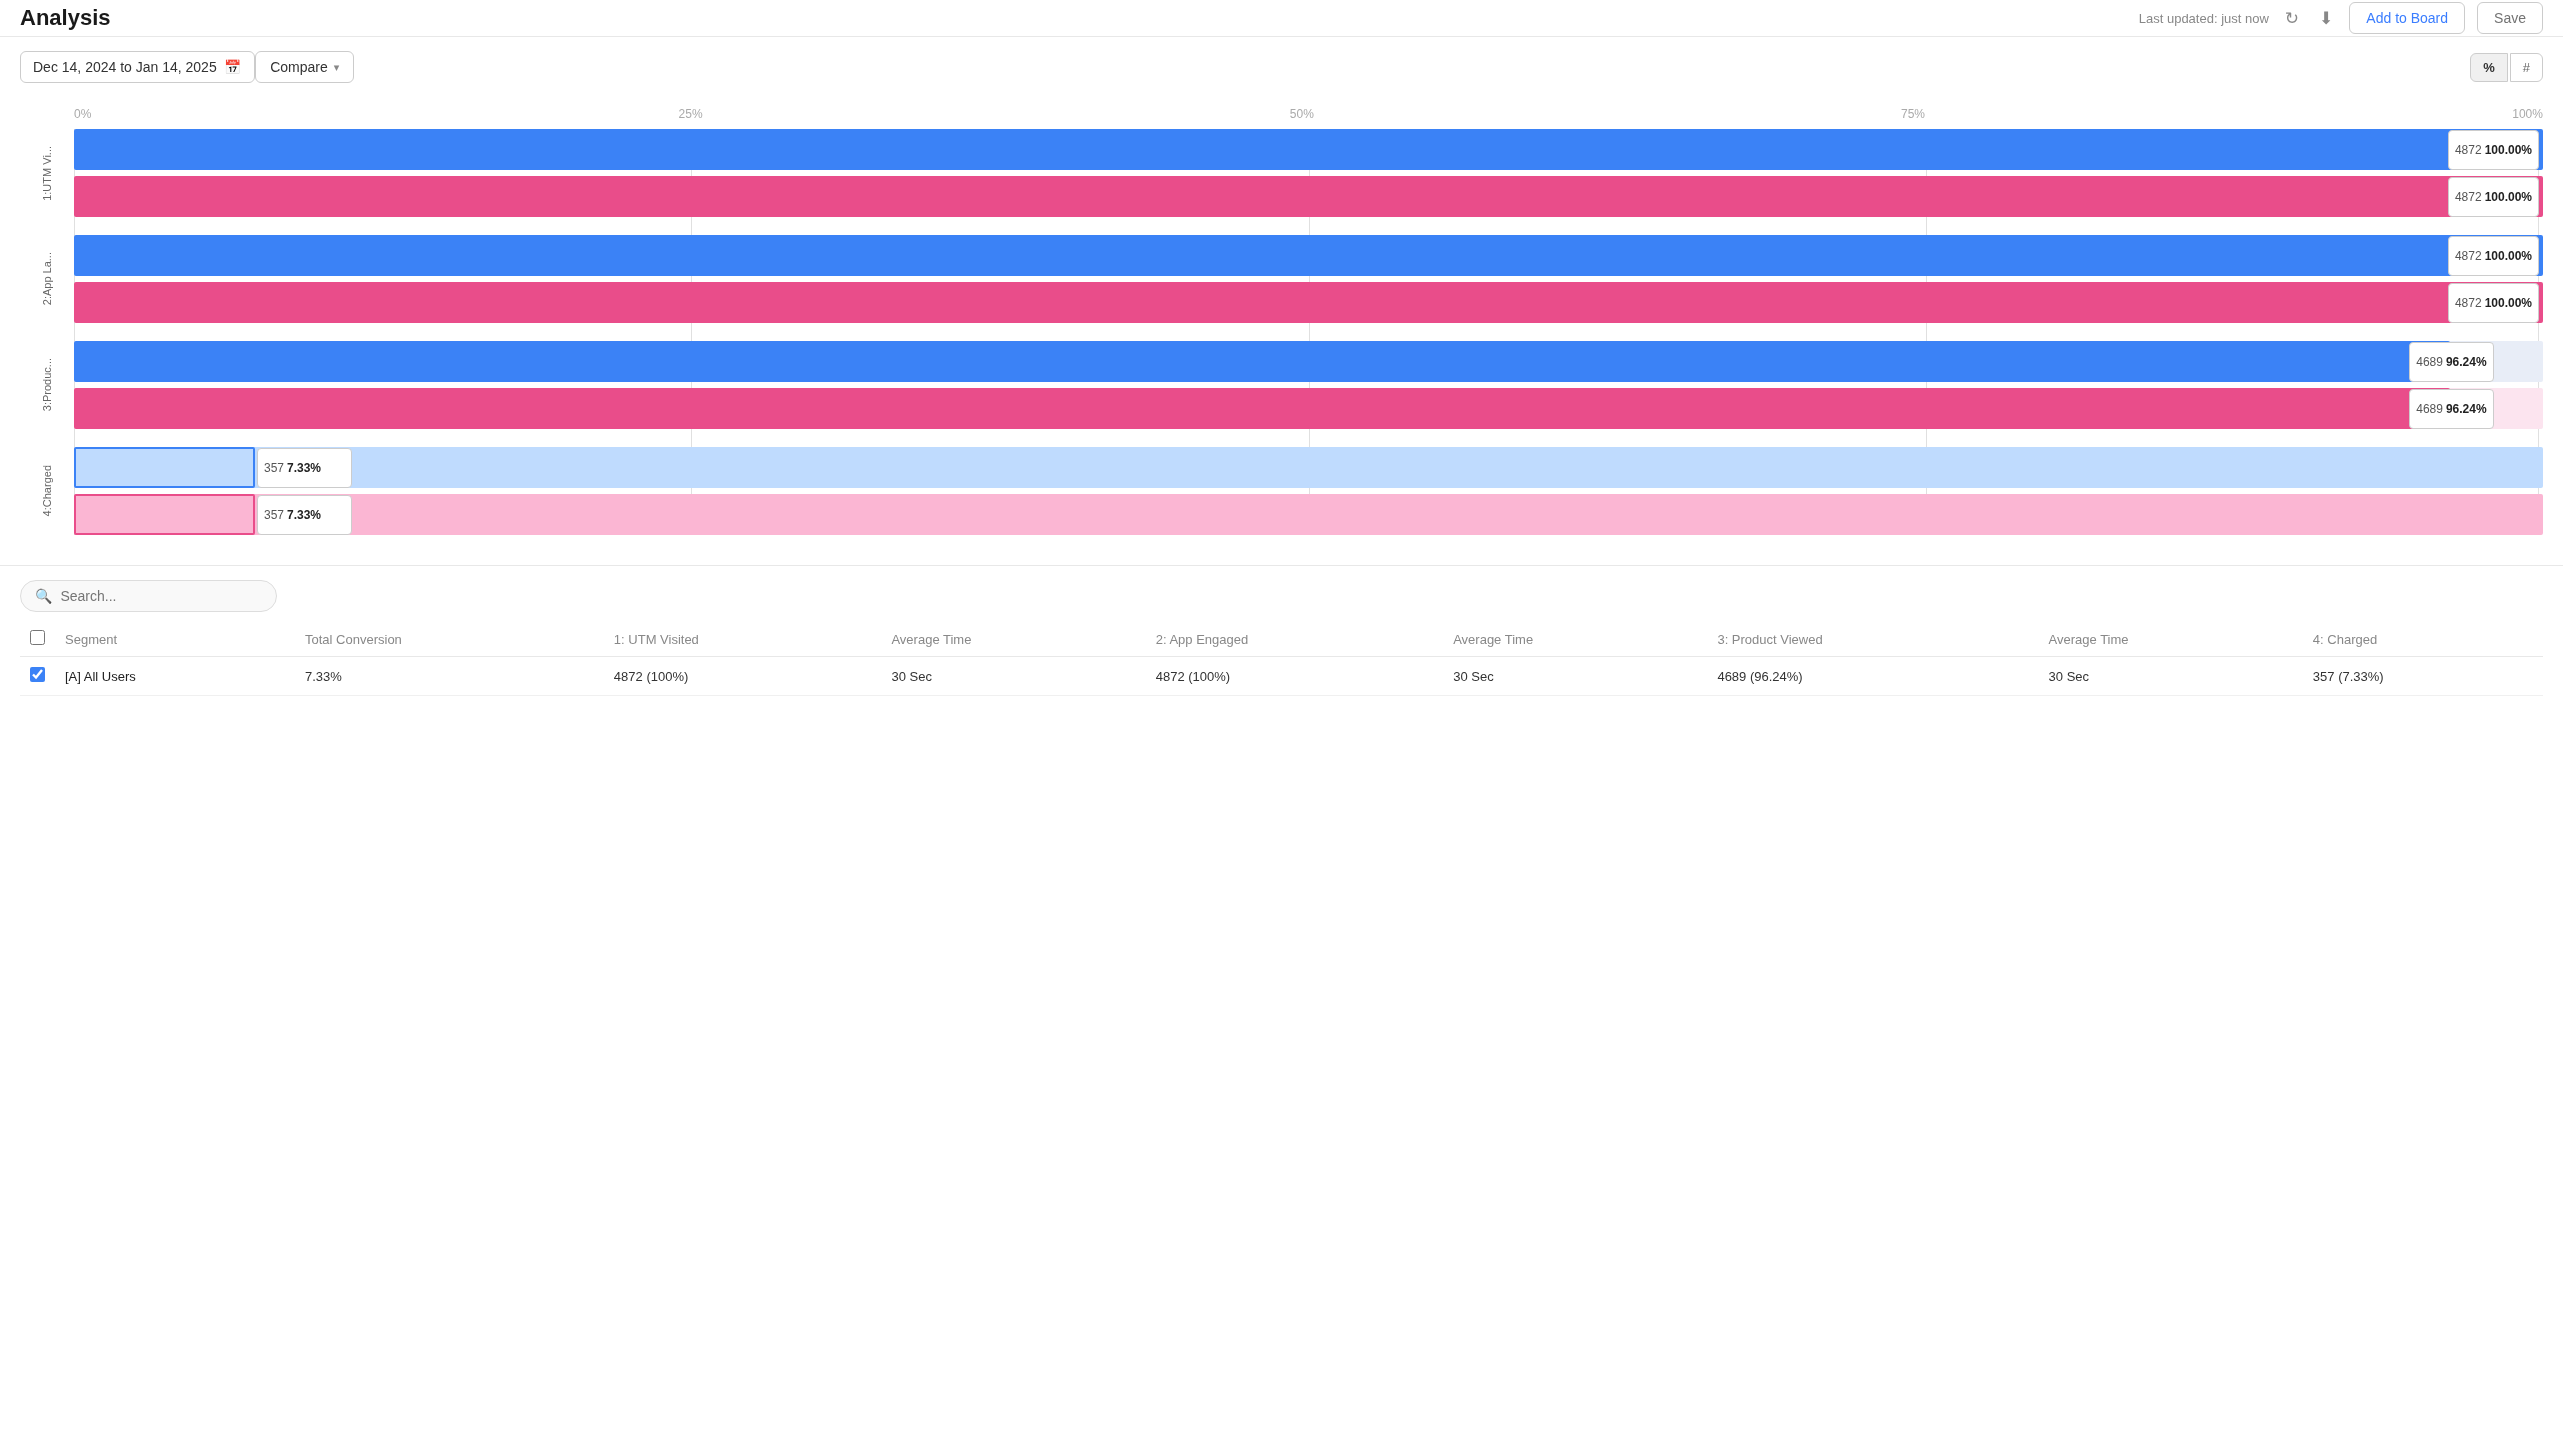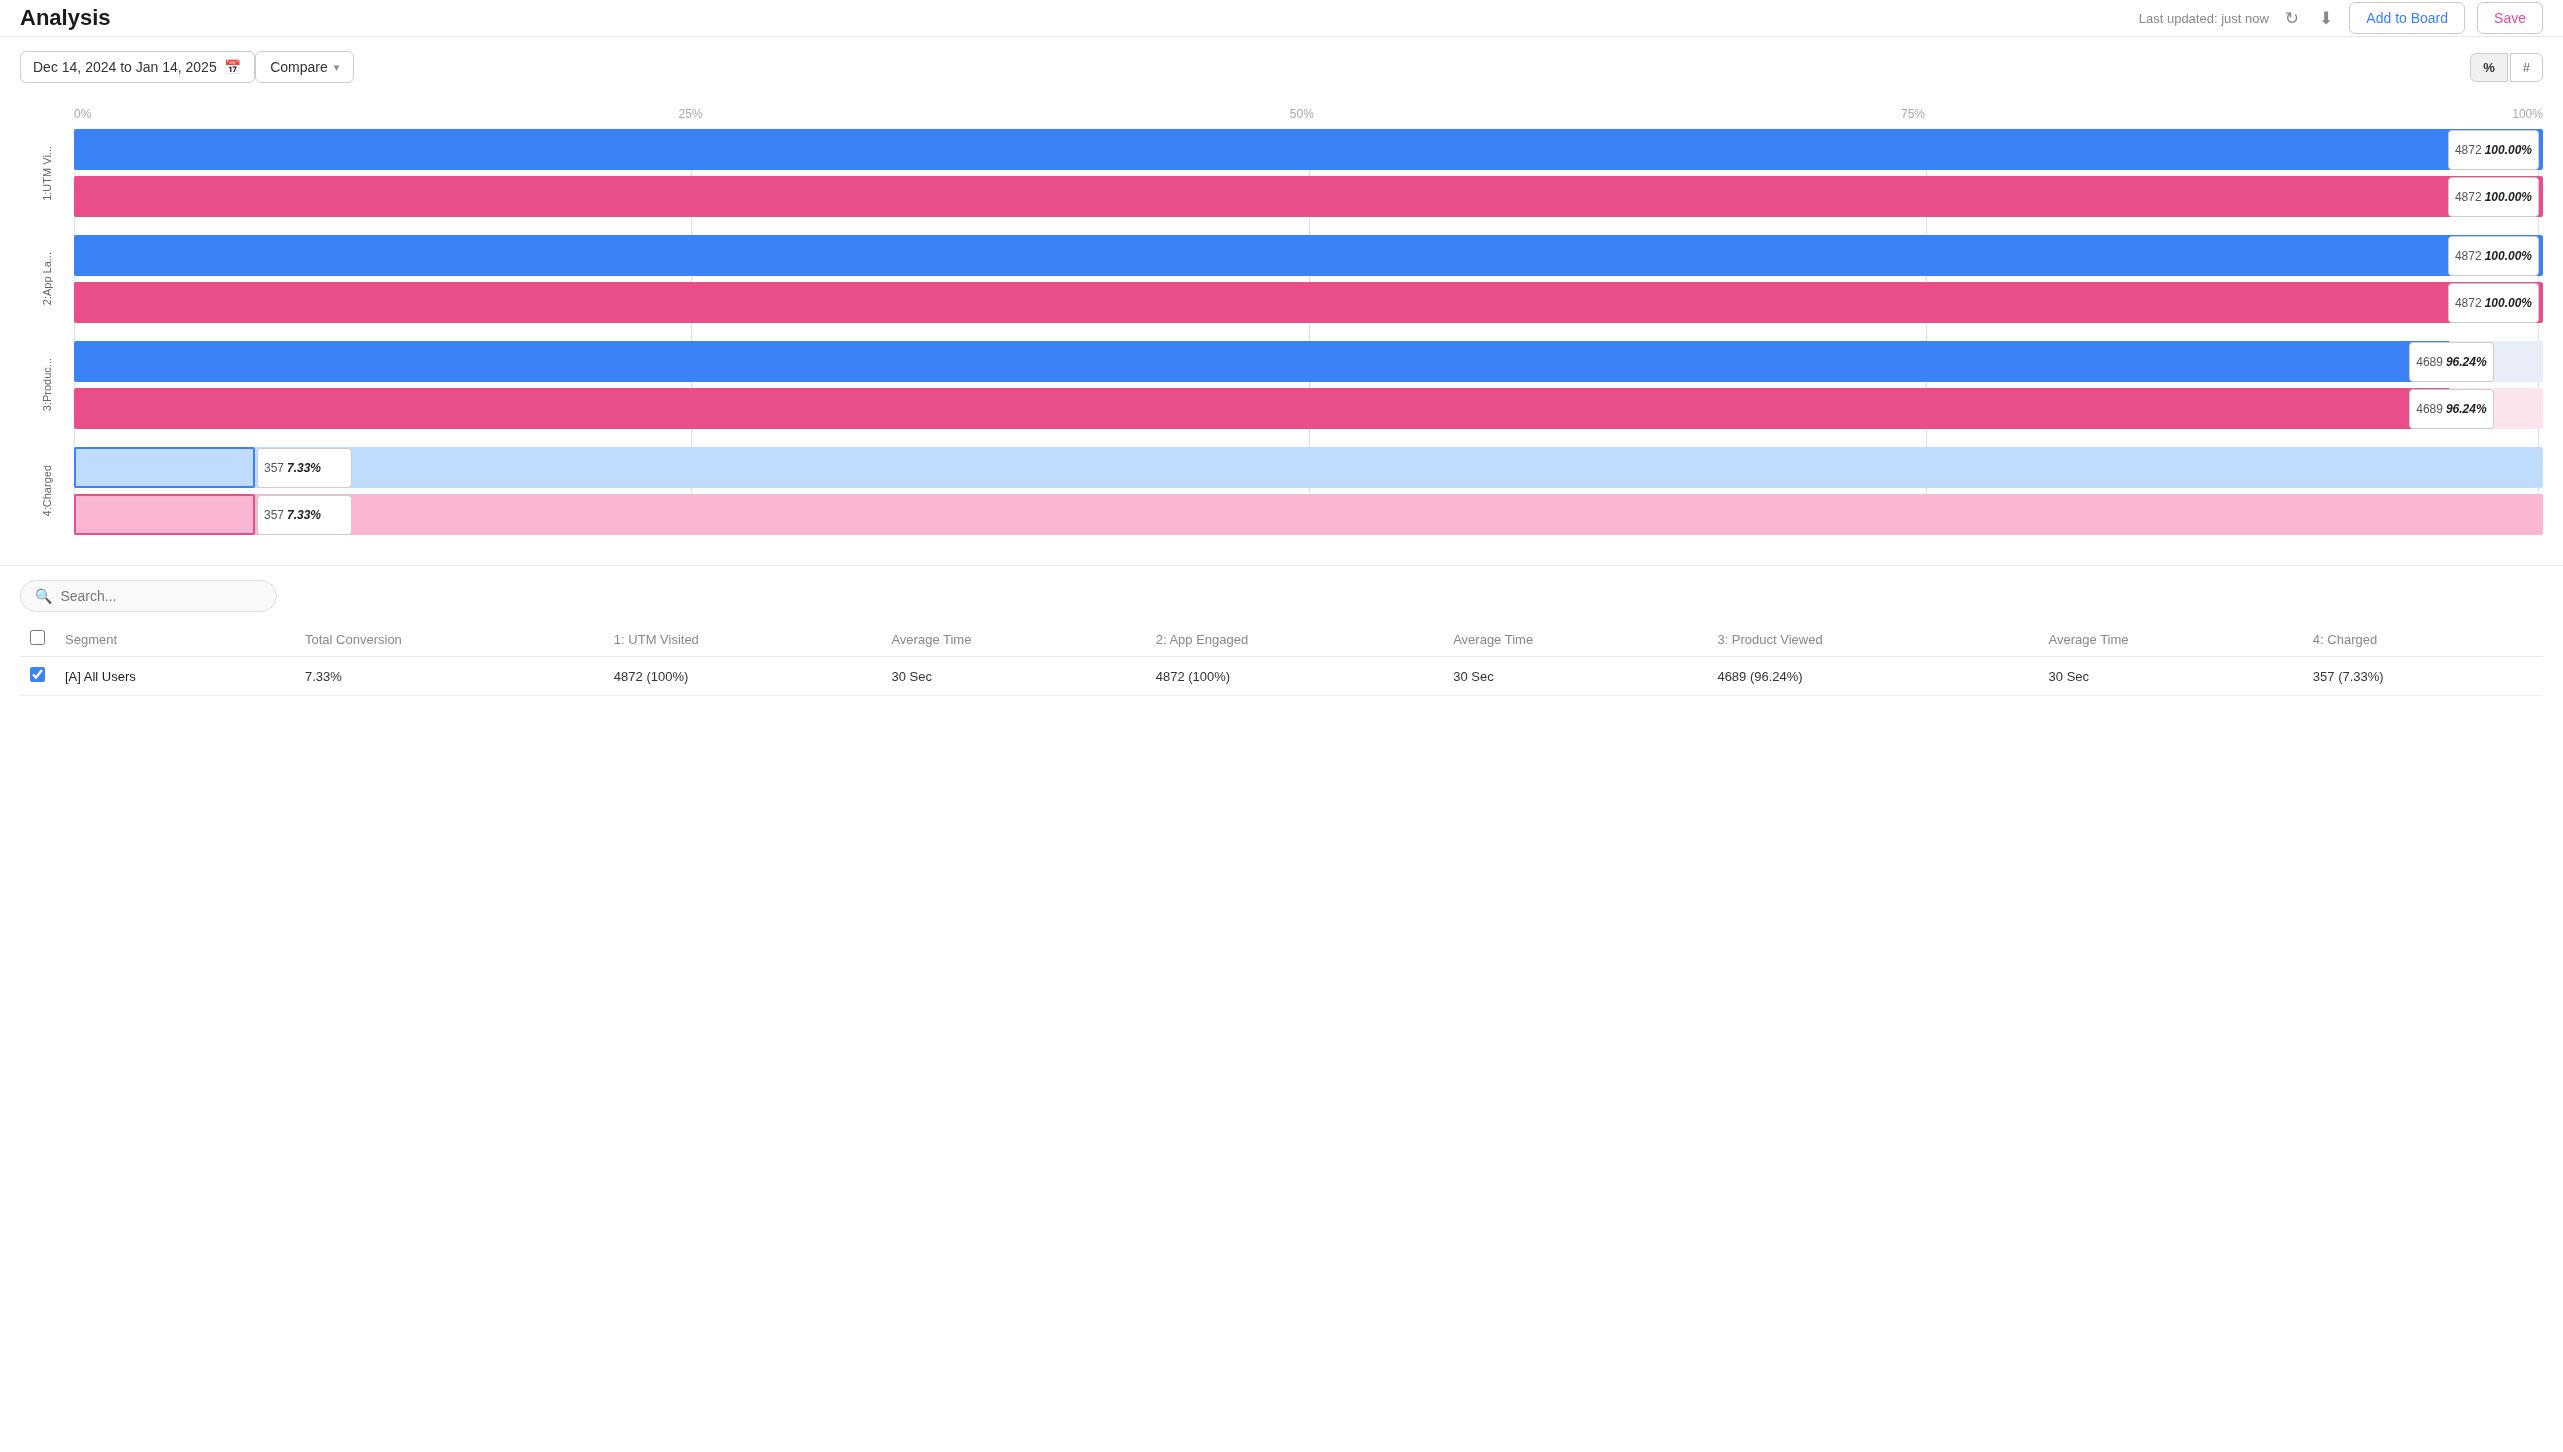--- a/index.html
+++ b/index.html
@@ -15,21 +15,21 @@
     .icon-btn {
       background: none; border: none; cursor: pointer; color: #888; font-size: 17px; padding: 4px;
       display: flex; align-items: center; justify-content: center;
     }
     .btn-add-board {
       background: none; border: 1px solid #ccc; border-radius: 6px;
       padding: 7px 16px; color: #3a7dff; font-size: 14px; cursor: pointer; font-weight: 500;
     }
     .btn-save {
       background: none; border: 1px solid #ccc; border-radius: 6px;
-      padding: 7px 16px; color: #ec4899; font-size: 14px; cursor: pointer; font-weight: 500;
+      padding: 7px 16px; color: #737373; font-size: 14px; cursor: pointer; font-weight: 500;
     }
 
     .toolbar {
       display: flex; align-items: center; justify-content: space-between;
       padding: 14px 20px;
     }
     .toolbar-left { display: flex; align-items: center; }
     .date-btn {
       display: flex; align-items: center; gap: 8px;
       border: 1px solid #ccc; border-radius: 6px; padding: 7px 12px;
@@ -65,21 +65,21 @@
     .chart-row-group { margin-bottom: 20px; }
 
     .bar-row { display: flex; align-items: center; margin-bottom: 6px; height: 41px; position: relative; }
     .bar-label {
       position: absolute; right: -99px; top: 50%; transform: translateY(-50%);
       background: #fff; border: 1px solid #ccc; border-radius: 4px;
       padding: 12px 6px; font-size: 12px; white-space: nowrap; z-index: 10;
       display: flex; align-items: center; gap: 3px;
     }
     .bar-label .count { color: #555; }
-    .bar-label .pct { font-weight: 700; color: #222; font-style: italic; }
+    .bar-label .pct { font-weight: 700; color: #222; }
 
     
     .grid-overlay {
       position: absolute; top: 0; left: 54px; right: 0; bottom: 0; pointer-events: none;
     }
     .vline {
       position: absolute; top: 0; bottom: 0; width: 1px; background: #e0e0e0;
     }
 
     .search-area {

